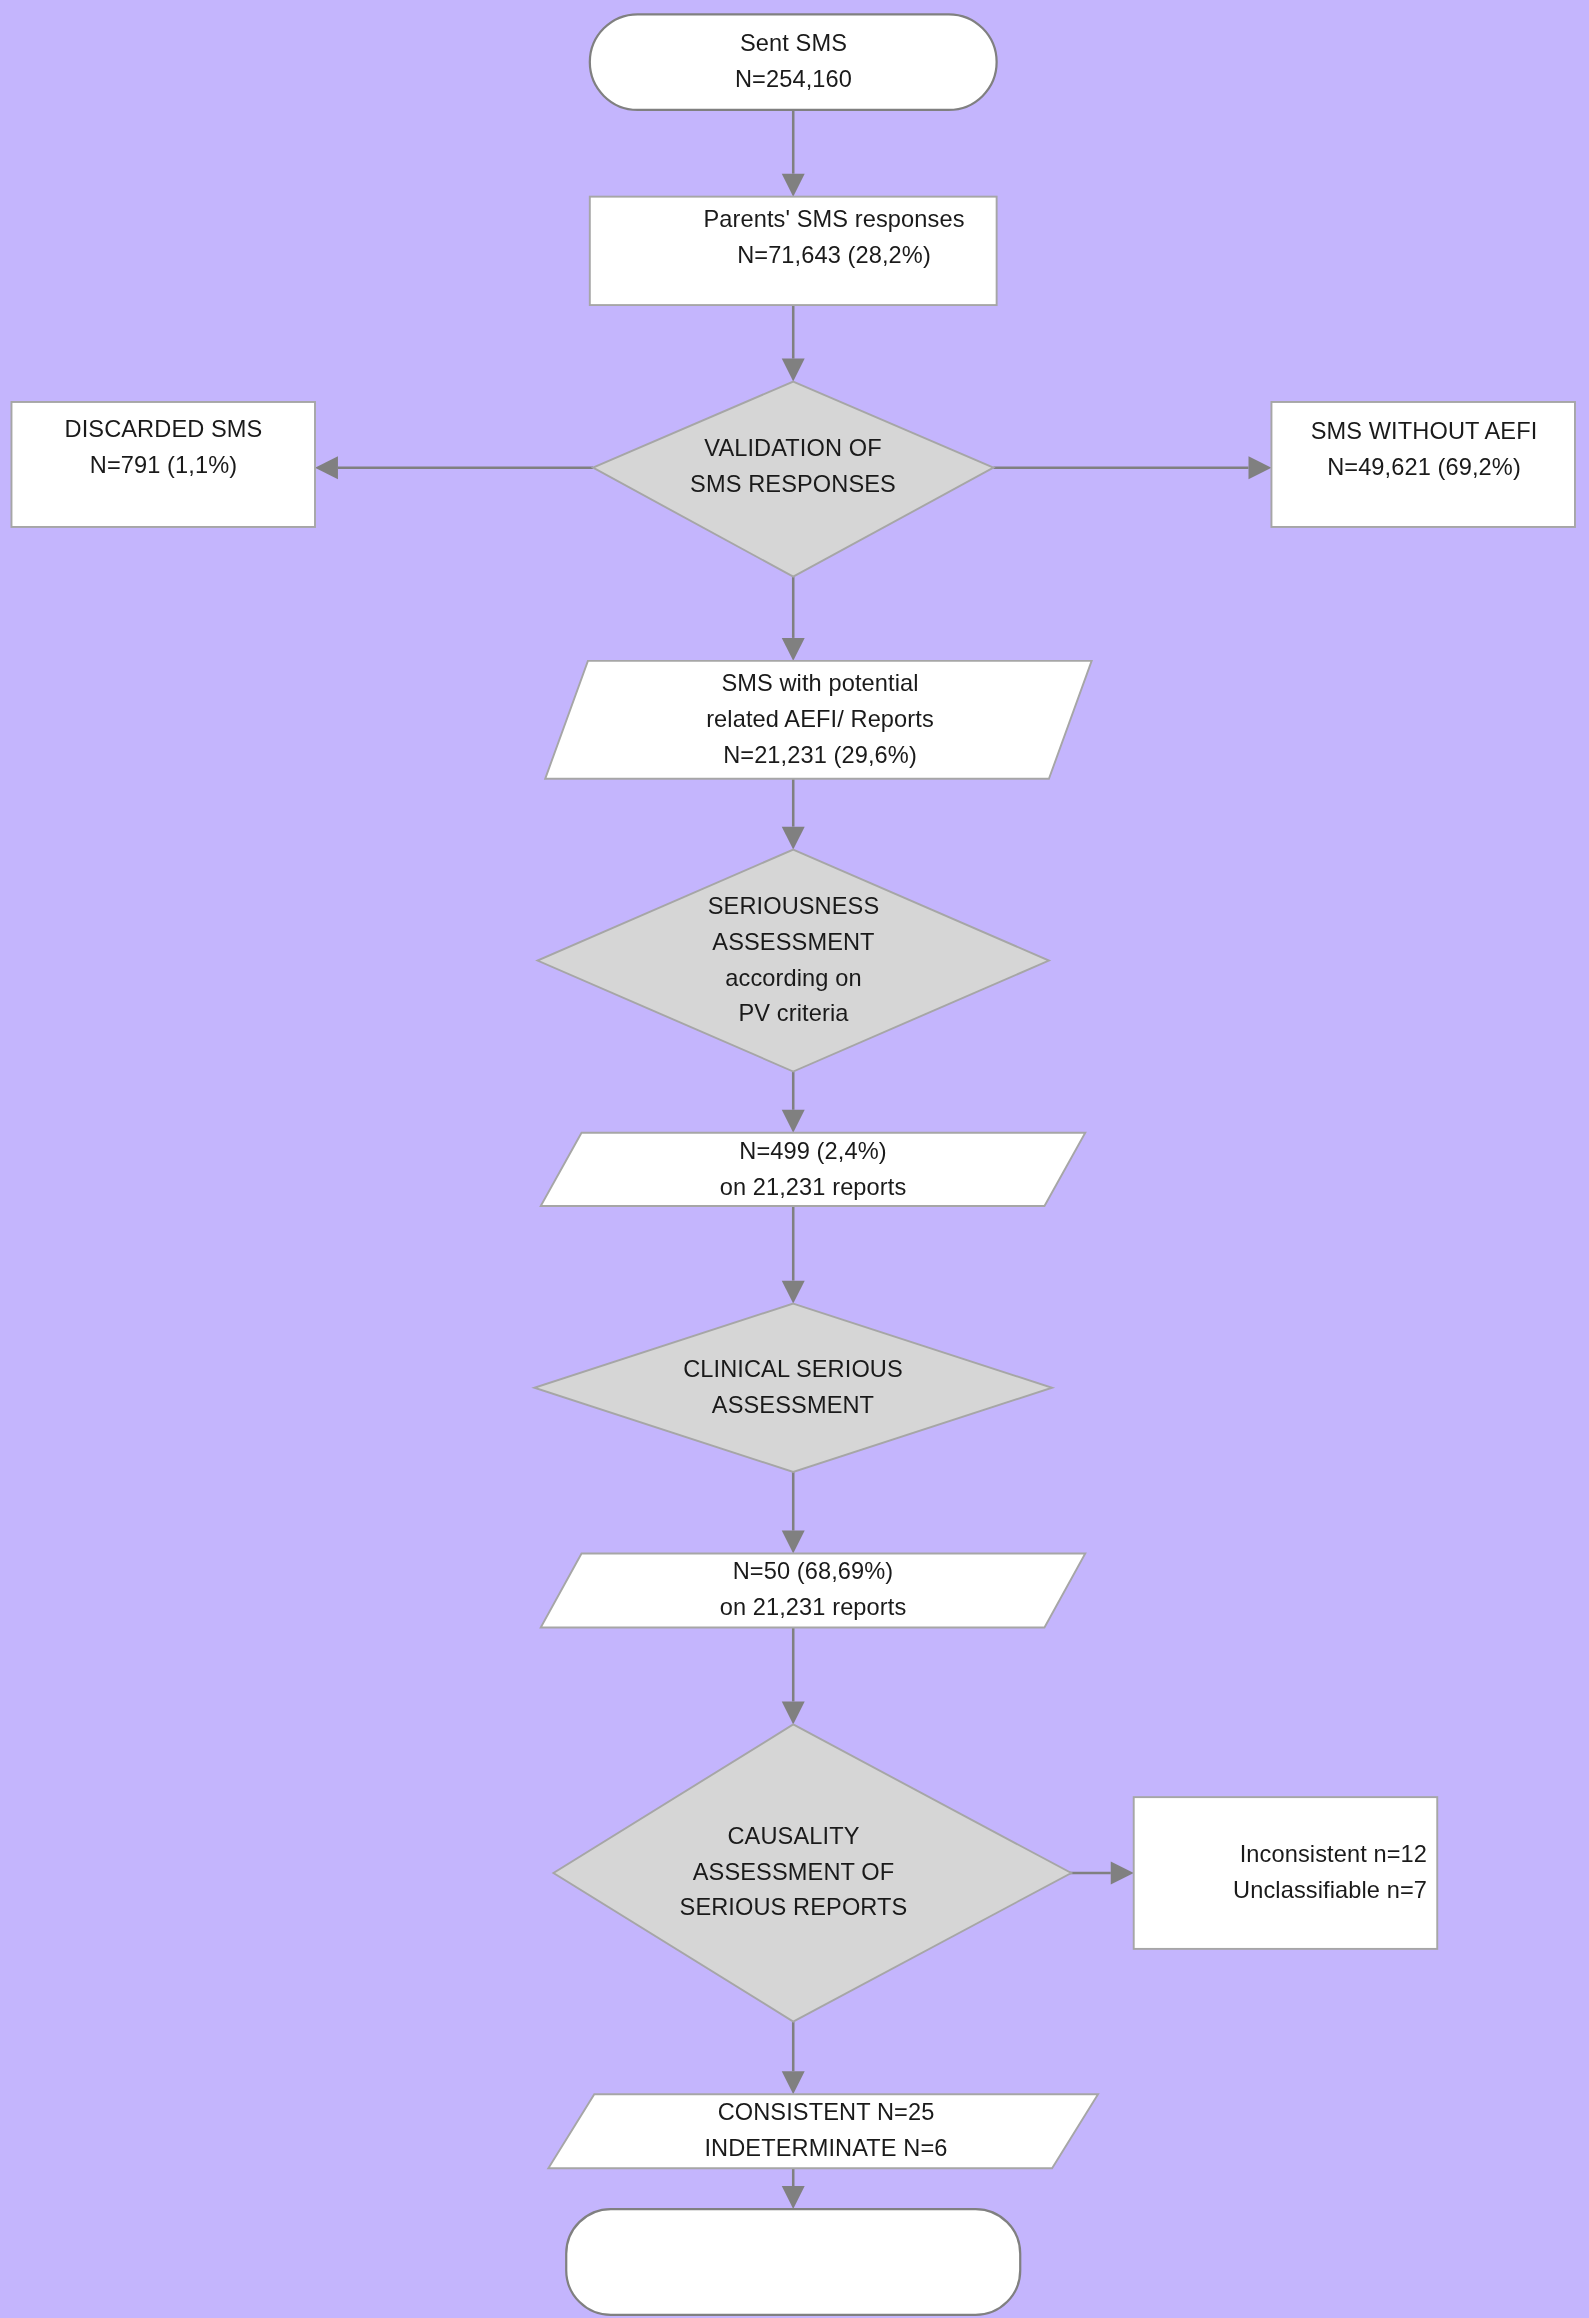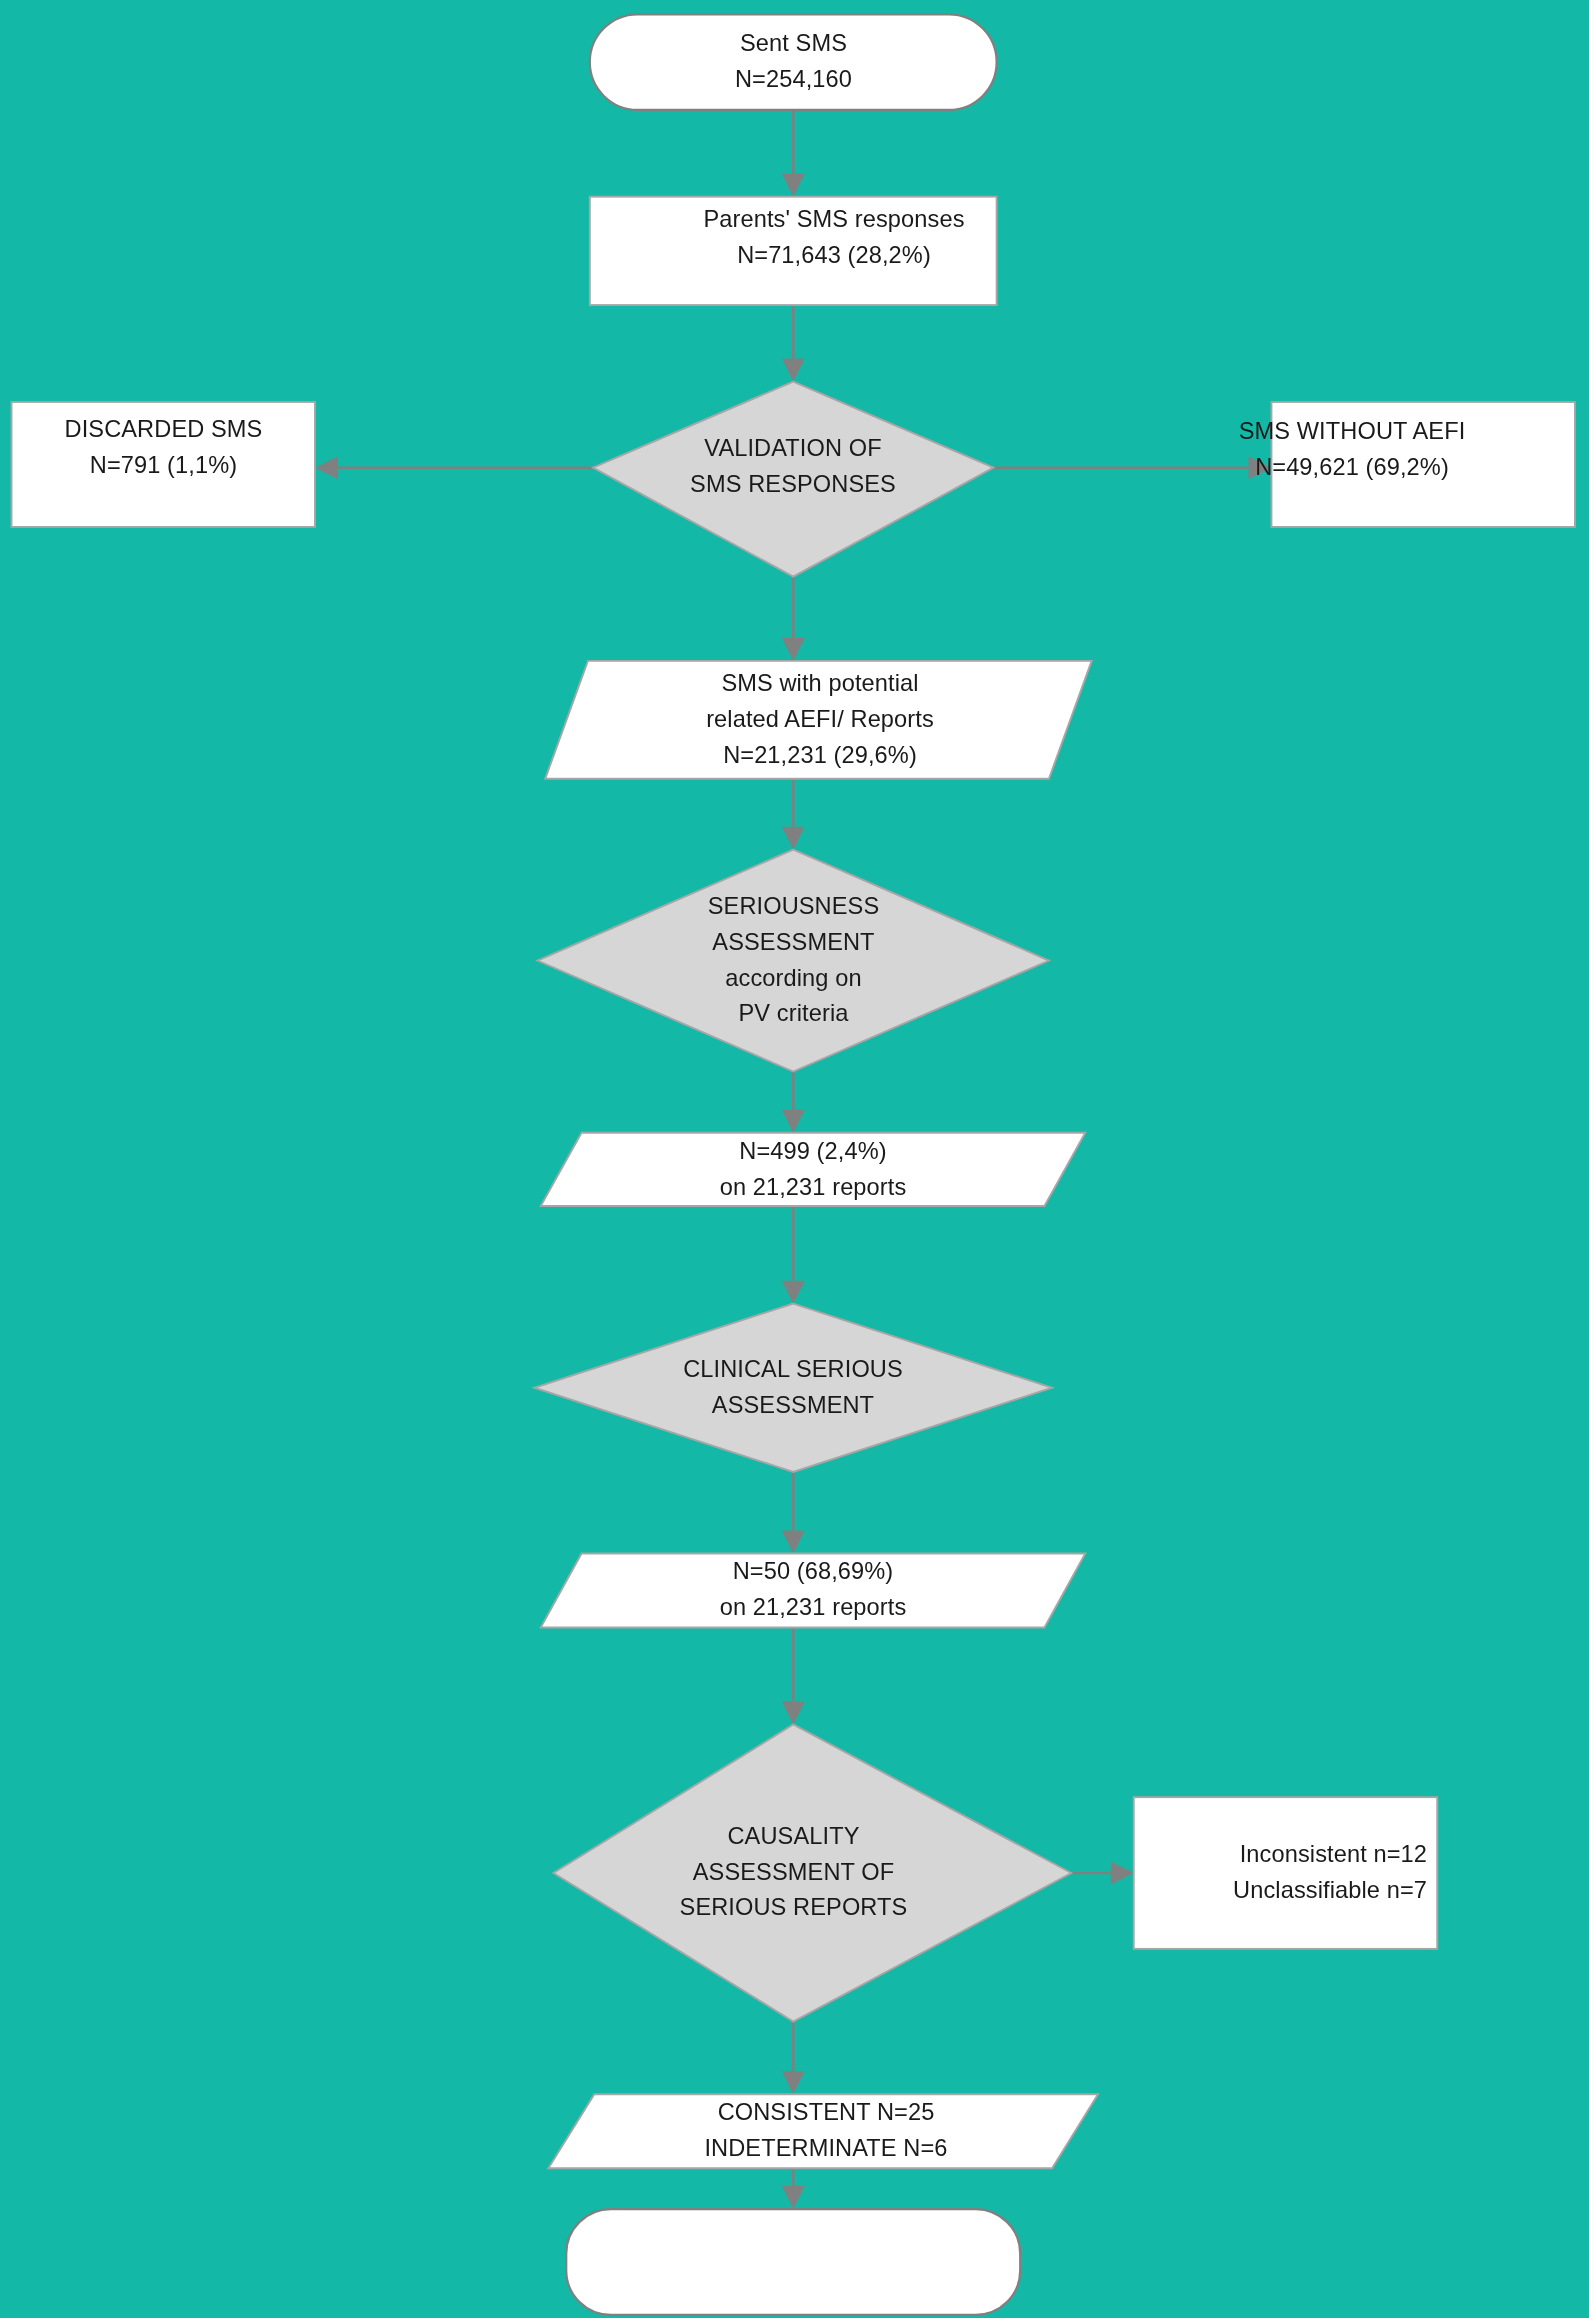--- a/index.html
+++ b/index.html
@@ -10,21 +10,21 @@
   body {
     width: 1589px;
     height: 2319px;
     font-family: "Liberation Sans", sans-serif;
     overflow: hidden;
   }
   #flowchart-root {
     position: relative;
     width: 1589px;
     height: 2319px;
-    background: #14b8a6;
+    background: #c4b5fd;
   }
   svg.flow-svg {
     position: absolute;
     top: 0;
     left: 0;
     width: 1589px;
     height: 2319px;
   }
   .shape-fill-white { fill: #ffffff; }
   .shape-fill-gray  { fill: #d6d6d6; }
@@ -171,21 +171,21 @@
   <div class="node-label" style="left:593px; top:411px; width:400px; height:112px;">
     <span>VALIDATION OF</span>
     <span>SMS RESPONSES</span>
   </div>
 
   <div class="node-label" style="left:11.5px; top:402px; width:304px; height:92px;">
     <span>DISCARDED SMS</span>
     <span>N=791 (1,1%)</span>
   </div>
 
-  <div class="node-label" style="left:1200px; top:402px; width:304px; height:95px;">
+  <div class="node-label" style="left:1272px; top:402px; width:304px; height:95px;">
     <span>SMS WITHOUT AEFI</span>
     <span>N=49,621 (69,2%)</span>
   </div>
 
   <div class="node-label" style="left:568px; top:661px; width:504px; height:118px;">
     <span>SMS with potential</span>
     <span>related AEFI/ Reports</span>
     <span>N=21,231 (29,6%)</span>
   </div>
 

